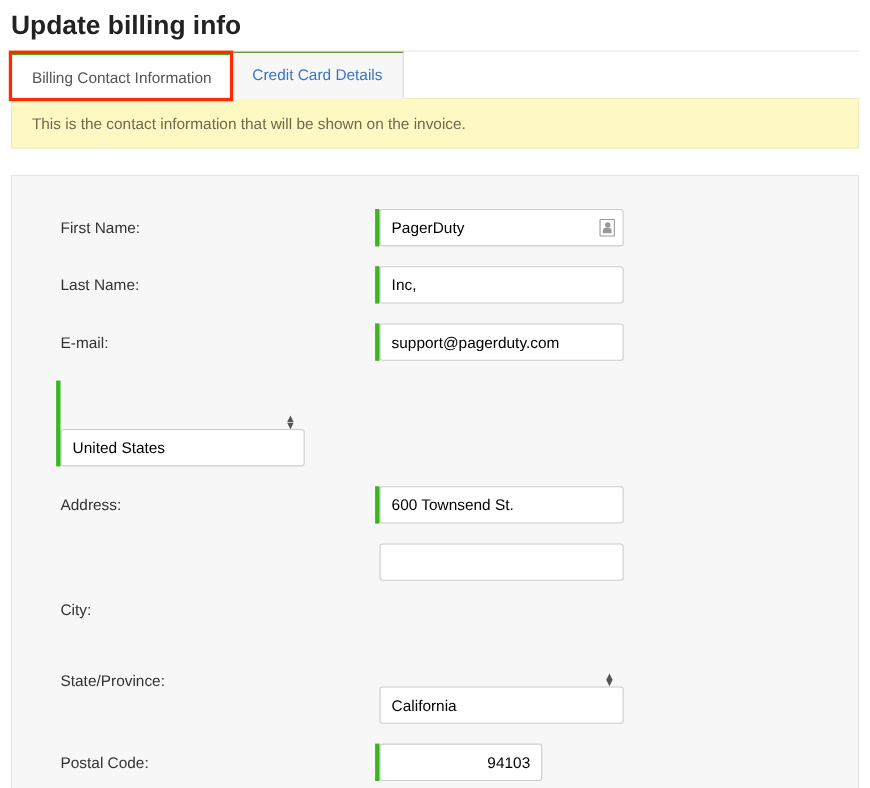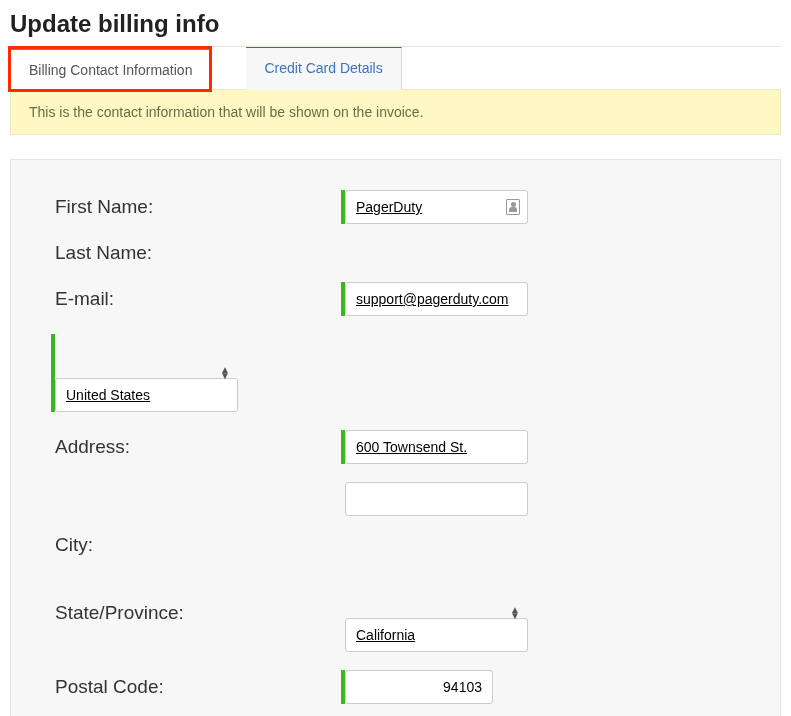--- a/index.html
+++ b/index.html
@@ -22,21 +22,20 @@
       margin-bottom: 8px;
     }
     .hr {
       border: none;
       border-top: 1px solid #e5e5e5;
       margin-bottom: 0;
     }
     .tabs {
       display: flex;
       position: relative;
-      gap: 35px;
     }
     .tab {
       padding: 12px 18px;
       font-size: 14px;
       border: 1px solid #ddd;
       background: #f7f7f7;
       cursor: pointer;
       border-bottom: none;
       position: relative;
     }
@@ -75,21 +74,21 @@
       margin-top: 24px;
       padding: 30px 40px 30px 44px;
     }
     .form-row {
       display: flex;
       align-items: center;
       margin-bottom: 18px;
     }
     .form-label {
       width: 290px;
-      font-size: 19px;
+      font-size: 14px;
       color: #333;
     }
     .input-wrap {
       position: relative;
       display: inline-block;
     }
     .green-bar {
       position: absolute;
       left: -4px;
       top: 0;
@@ -99,21 +98,21 @@
     }
     input[type="text"], select {
       height: 34px;
       border: 1px solid #ccc;
       border-radius: 3px;
       padding: 0 10px;
       font-size: 14px;
       background: #fff;
       font-family: inherit;
     }
-    .w-std { width: 183px; text-decoration: underline; }
+    .w-std { width: 222px; }
     .w-postal { width: 148px; text-align: right; }
     select.w-std {
       appearance: none;
       -webkit-appearance: none;
       background-image: none;
       padding-right: 28px;
       margin-top: 44px;
     }
     .select-wrap {
       position: relative;
@@ -225,20 +224,24 @@
     <div class="form-label">First Name:</div>
     <div class="input-wrap">
       <div class="green-bar"></div>
       <input type="text" class="w-std" value="PagerDuty" style="">
       <div class="contact-icon"></div>
     </div>
   </div>
 
   <div class="form-row">
     <div class="form-label">Last Name:</div>
+    <div class="input-wrap">
+      <div class="green-bar"></div>
+      <input type="text" class="w-std" value="Inc," style="">
+    </div>
   </div>
 
   <div class="form-row">
     <div class="form-label">E-mail:</div>
     <div class="input-wrap">
       <div class="green-bar"></div>
       <input type="text" class="w-std" value="support@pagerduty.com" style="">
     </div>
   </div>
 

